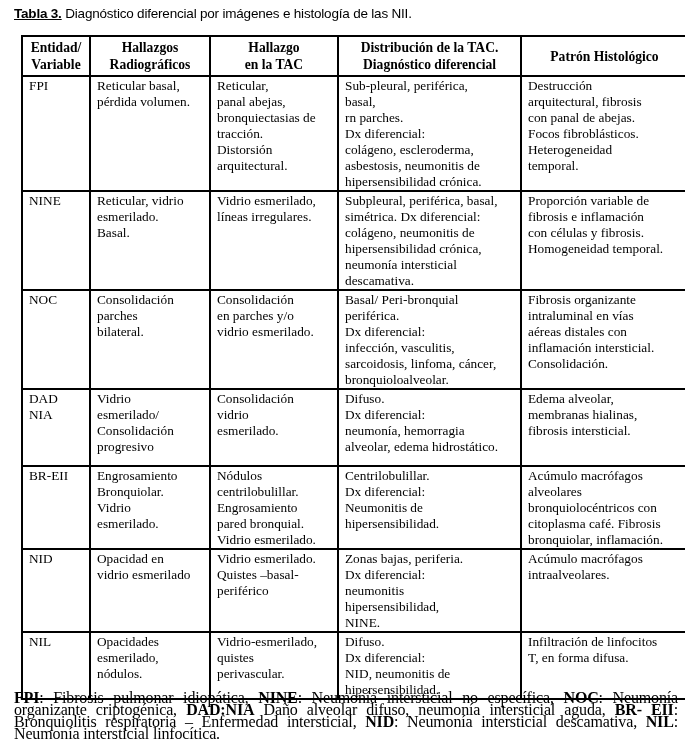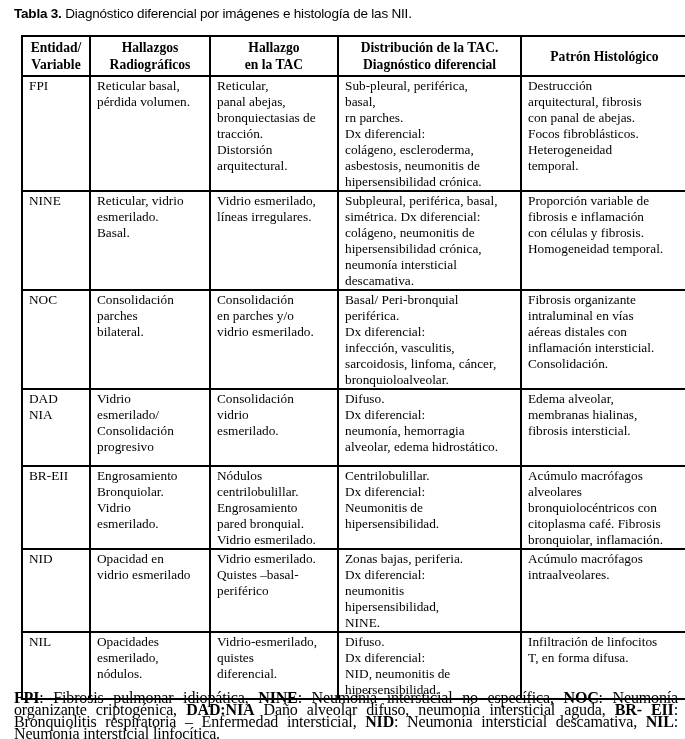--- a/index.html
+++ b/index.html
@@ -5,21 +5,21 @@
   html, body { margin: 0; padding: 0; background: #ffffff; }
   body {
     width: 685px; height: 739px; position: relative; overflow: hidden;
     font-family: "Liberation Serif", serif; color: #000;
   }
   .caption {
     position: absolute; left: 14px; top: 6px;
     font-family: "Liberation Sans", sans-serif; font-size: 13.5px; letter-spacing: -0.2px;
     white-space: nowrap;
   }
-  .caption b { font-weight: bold; }
+  .caption b { font-weight: bold; text-decoration: underline; }
   table.main {
     position: absolute; left: 21px; top: 35px;
     width: 666px; border-collapse: collapse;
     border: 2px solid #8b5cf6;
     table-layout: fixed;
   }
   table.main th, table.main td {
     border: 2px solid #000;
     vertical-align: top;
     font-size: 13.3px; line-height: 16px;
@@ -194,21 +194,21 @@
       <td>Acúmulo macrófagos
 intraalveolares.</td>
     </tr>
     <tr class="r7">
       <td class="ent">NIL</td>
       <td>Opacidades
 esmerilado,
 nódulos.</td>
       <td>Vidrio-esmerilado,
 quistes
-diferencial.</td>
+perivascular.</td>
       <td>Difuso.
 Dx diferencial:
 NID, neumonitis de
 hipersensibilidad.</td>
       <td>Infiltración de linfocitos
 T, en forma difusa.</td>
     </tr>
   </tbody>
 </table>
 

